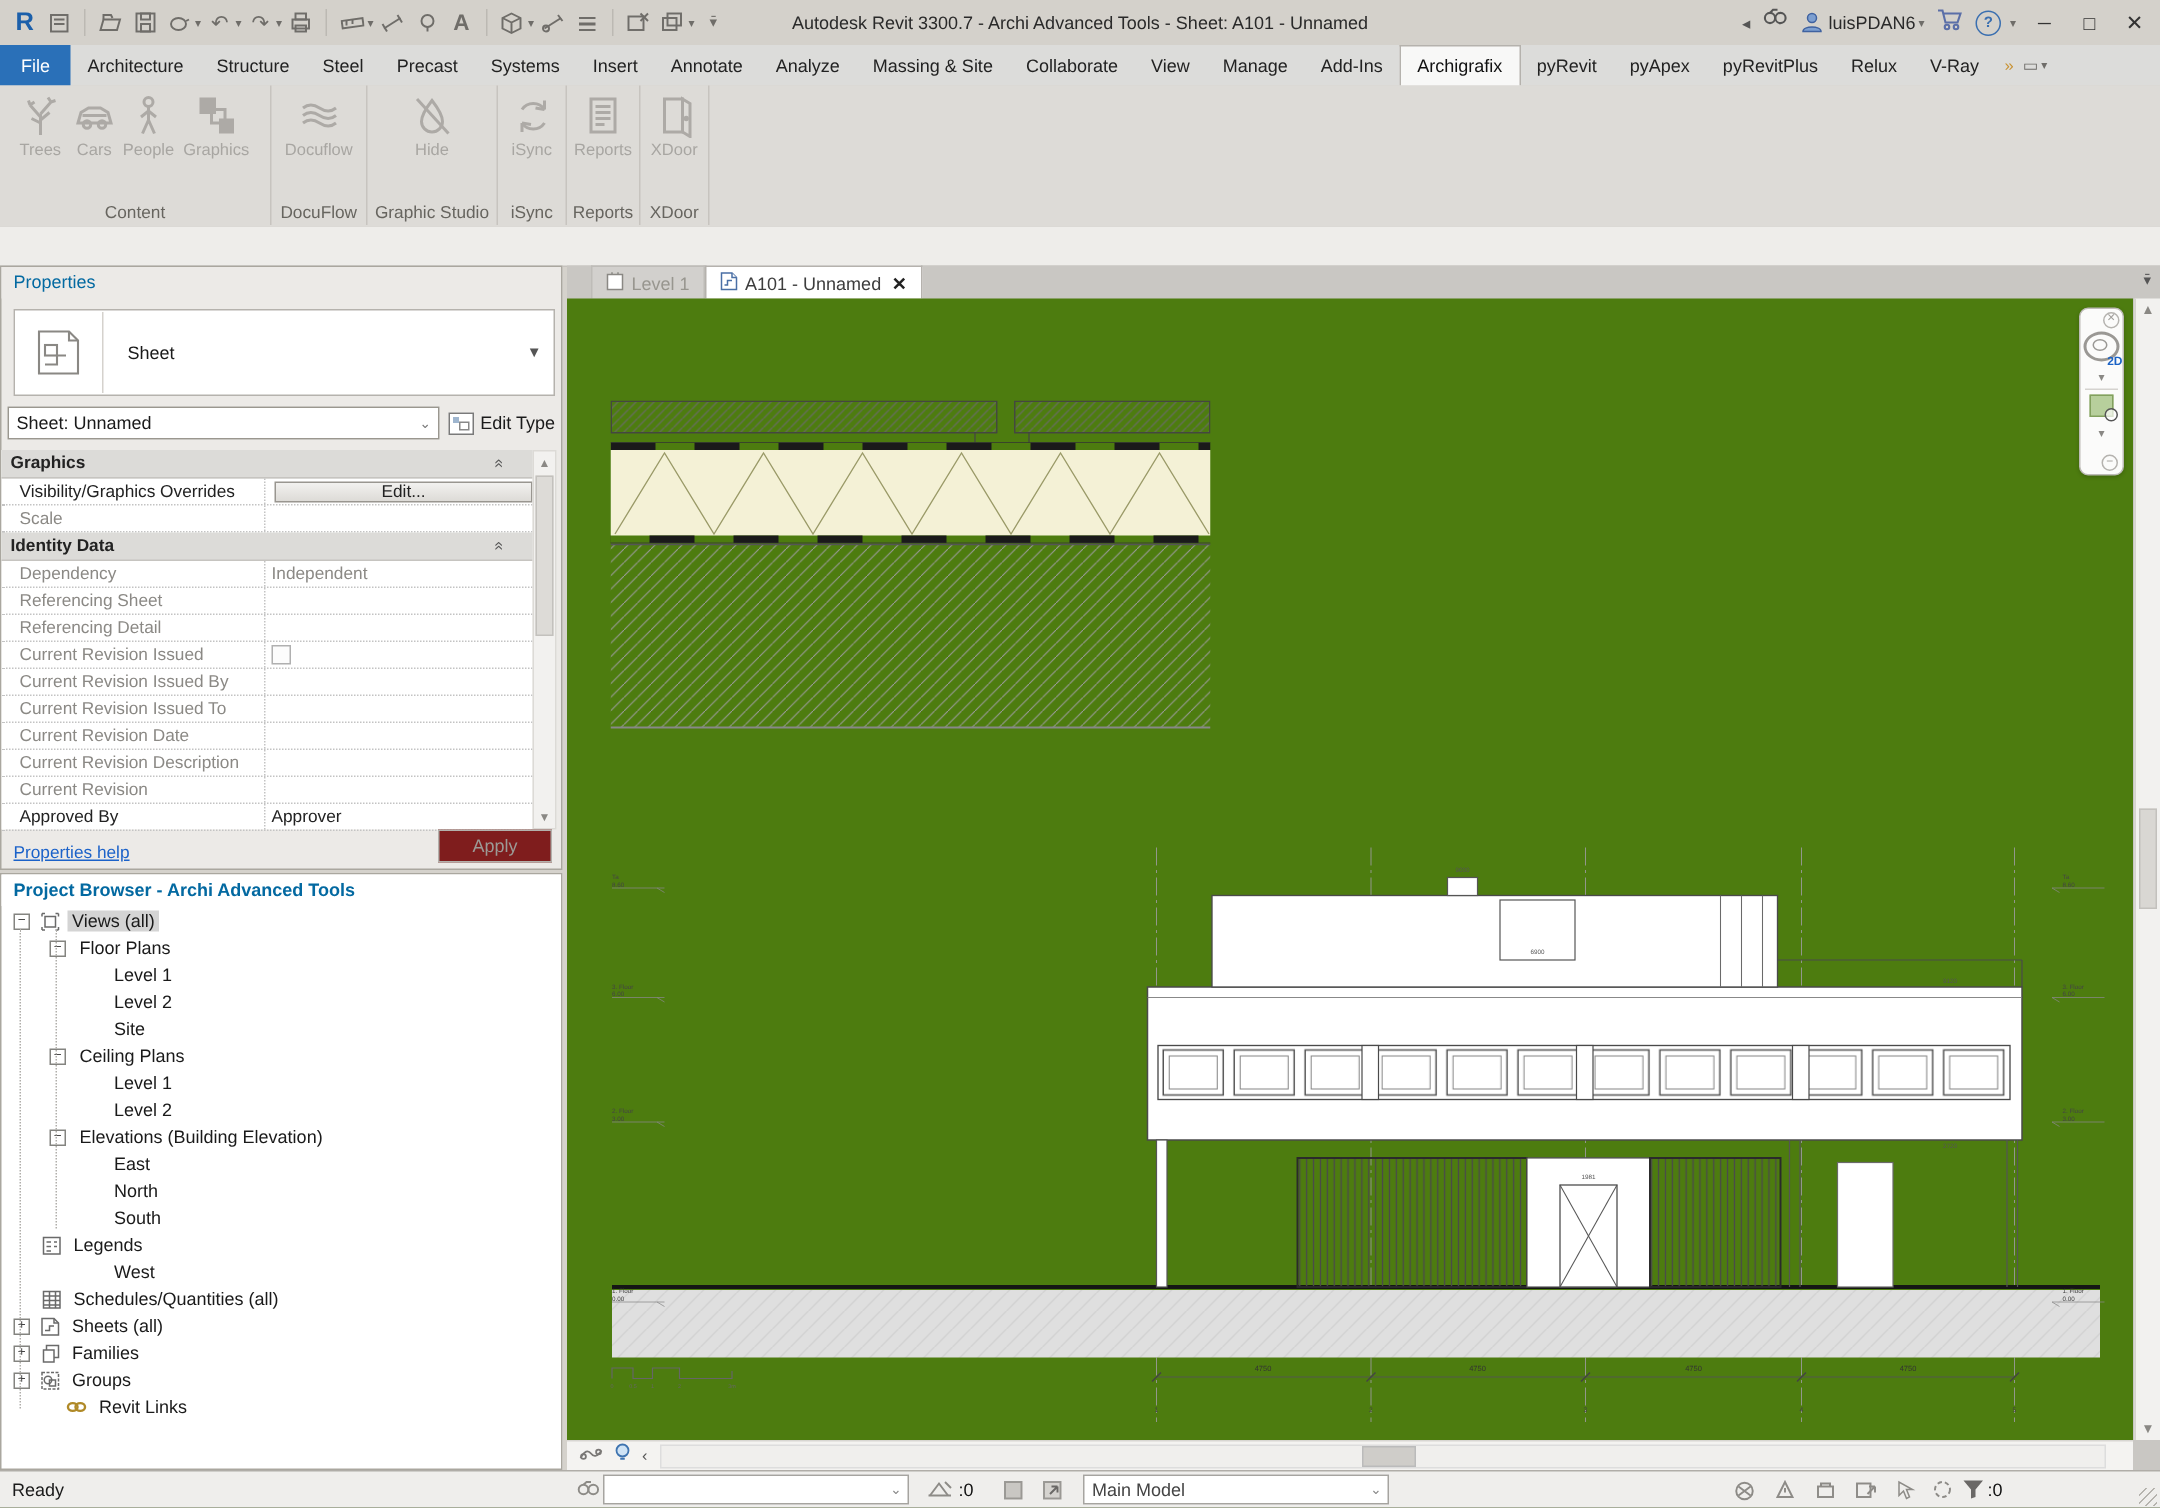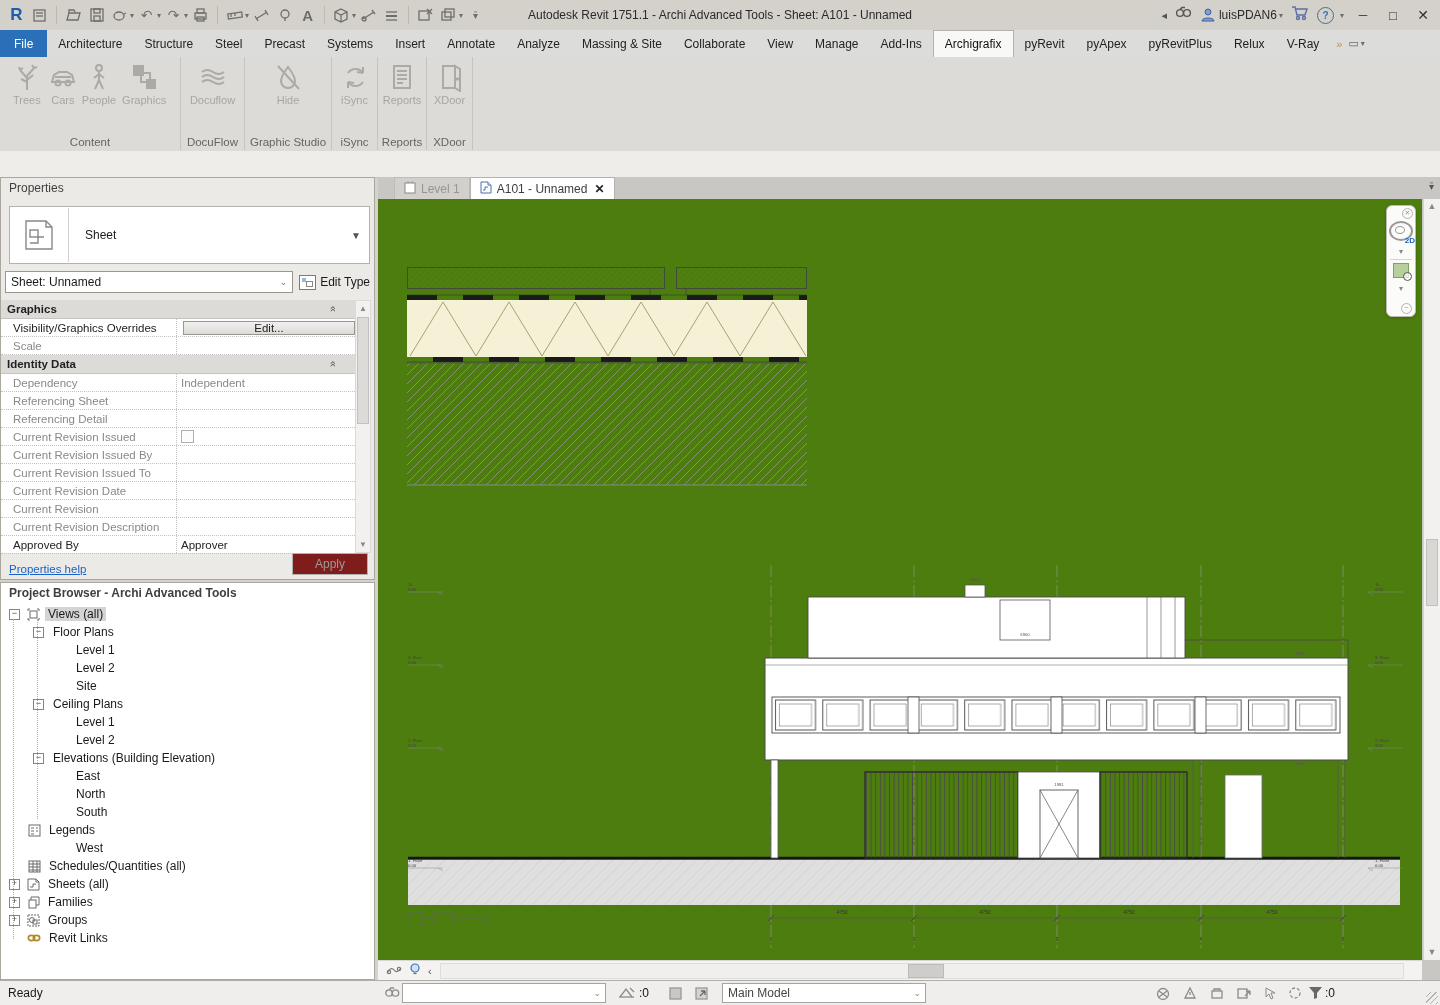--- a/index.html
+++ b/index.html
@@ -31,21 +31,21 @@
   .rbtn{display:flex;flex-direction:column;align-items:center;color:#a8a6a2;font-size:11px;}
   .rbtn .bicon{width:34px;height:34px;display:flex;align-items:center;justify-content:center;}
   .rbtn svg{stroke:#adaaa6;fill:none;stroke-width:2;}
   .plabel{position:absolute;left:0;right:0;bottom:2px;text-align:center;font-size:11.5px;color:#67655f;}
   
   #optionsbar{position:absolute;left:0;top:151px;width:1440px;height:26px;background:#eeedea;border-bottom:1px solid #c6c3be;}
   
   .palette{position:absolute;left:0;width:375px;background:#eceae7;border:1px solid #aaa79f;box-sizing:border-box;}
   #props{top:177px;height:403px;}
   #browser{top:582px;height:398px;background:#fff;}
-  .paltitle{height:21px;line-height:21px;padding-left:8px;font-size:12px;color:#404040;background:#eceae7;}
+  .paltitle{height:21px;line-height:21px;padding-left:8px;font-size:12px;color:#0369a1;background:#eceae7;}
   #typesel{position:absolute;left:8px;top:28px;width:359px;height:56px;background:#fff;border:1px solid #b5b2ad;display:flex;align-items:center;}
   #typesel .tsicon{width:58px;height:54px;border-right:1px solid #d5d2cd;display:flex;align-items:center;justify-content:center;}
   #typesel .tsname{flex:1;padding-left:16px;font-size:12px;}
   #typesel .tschev{padding-right:8px;color:#555;font-size:10px;}
   #selrow{position:absolute;left:4px;top:92px;width:367px;height:24px;display:flex;align-items:center;gap:4px;}
   .combo{flex:1;height:22px;background:#fff;border:1px solid #9a978f;display:flex;align-items:center;font-size:12px;box-sizing:border-box;padding-left:5px;}
   .combo .chev{margin-left:auto;color:#777;font-size:9px;padding-right:5px;}
   #edittype{display:flex;align-items:center;gap:4px;font-size:12px;padding:0 2px;}
   .etleg{width:15px;height:13px;border:1px solid #7a7a7a;position:relative;background:#fff;}
   .etleg:before{content:"";position:absolute;left:2px;top:2px;width:4px;height:4px;background:#9fb6cf;}
@@ -217,21 +217,21 @@
         </span>
       <span class="qi">
           <svg width="15" height="14">
             <rect x="1" y="4" width="9" height="8"></rect>
             <rect x="4" y="1" width="9" height="8"></rect>
           </svg>
         </span>
         <span class="da">▾</span>
       <span class="qi" style="font-size:10px;">▾̄</span>
     </div>
-    <div id="win-title">Autodesk Revit 1751.1 - Archi Advanced Tools - Sheet: A101 - Unnamed</div>
+    <div id="win-title">Autodesk Revit 3300.7 - Archi Advanced Tools - Sheet: A101 - Unnamed</div>
     <div class="tbr">
       <span style="color:#555;font-size:11px;">◂</span>
       <span><svg width="18" height="15" style="stroke:#555;fill:none;stroke-width:1.4;">
             <circle cx="5" cy="7" r="3.4"></circle>
             <circle cx="12" cy="7" r="3.4"></circle>
             <path d="M5,3.6 L7,1.5 L10,1.5"></path>
           </svg></span>
       <span class="userchip">
         <svg class="personicon" viewBox="0 0 14 14">
             <circle cx="7" cy="4" r="3" fill="#7d9fd0" stroke="#3f62a0"></circle>
@@ -470,25 +470,25 @@
       </div>
       <div class="grow">
         <span class="glab">Current Revision Issued To</span>
         <span class="gval"></span>
       </div>
       <div class="grow">
         <span class="glab">Current Revision Date</span>
         <span class="gval"></span>
       </div>
       <div class="grow">
+        <span class="glab">Current Revision Description</span>
+        <span class="gval"></span>
+      </div>
+      <div class="grow">
         <span class="glab">Current Revision</span>
-        <span class="gval"></span>
-      </div>
-      <div class="grow">
-        <span class="glab">Current Revision Description</span>
         <span class="gval"></span>
       </div>
       <div class="grow">
         <span class="glab dark">Approved By</span>
         <span class="gval dark">Approver</span>
       </div>
     </div>
     <div class="pscroll">
       <div class="ar">▲</div>
       <div class="thumb"></div>
@@ -605,21 +605,21 @@
         <span class="exp">+</span>
         <span class="ticon">
             <svg width="13" height="13">
               <rect x="1" y="1" width="11" height="11" stroke-dasharray="2 1"></rect>
               <circle cx="5" cy="6" r="2.5"></circle>
               <rect x="6" y="6" width="4" height="4"></rect>
             </svg>
           </span>
         <span class="tlabel">Groups</span>
       </div>
-      <div class="trow" style="padding-left:26px;">
+      <div class="trow" style="padding-left:43px;">
         <span class="ticon">
             <svg width="14" height="10" style="stroke:#b08a28;stroke-width:1.6;">
               <ellipse cx="4.5" cy="5" rx="3.2" ry="2.6"></ellipse>
               <ellipse cx="9.5" cy="5" rx="3.2" ry="2.6"></ellipse>
             </svg>
           </span>
         <span class="tlabel">Revit Links</span>
       </div>
     </div>
   </div>

